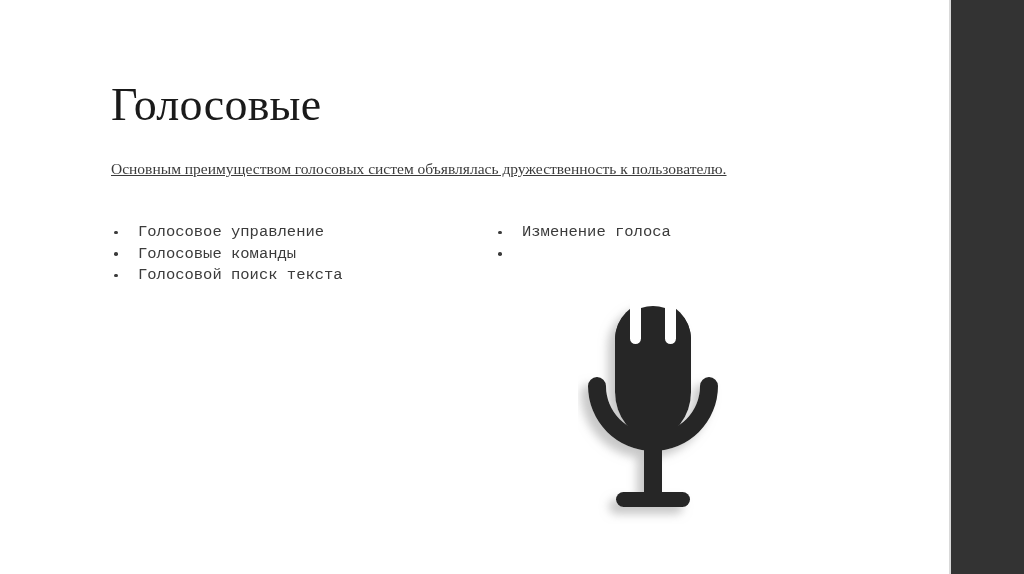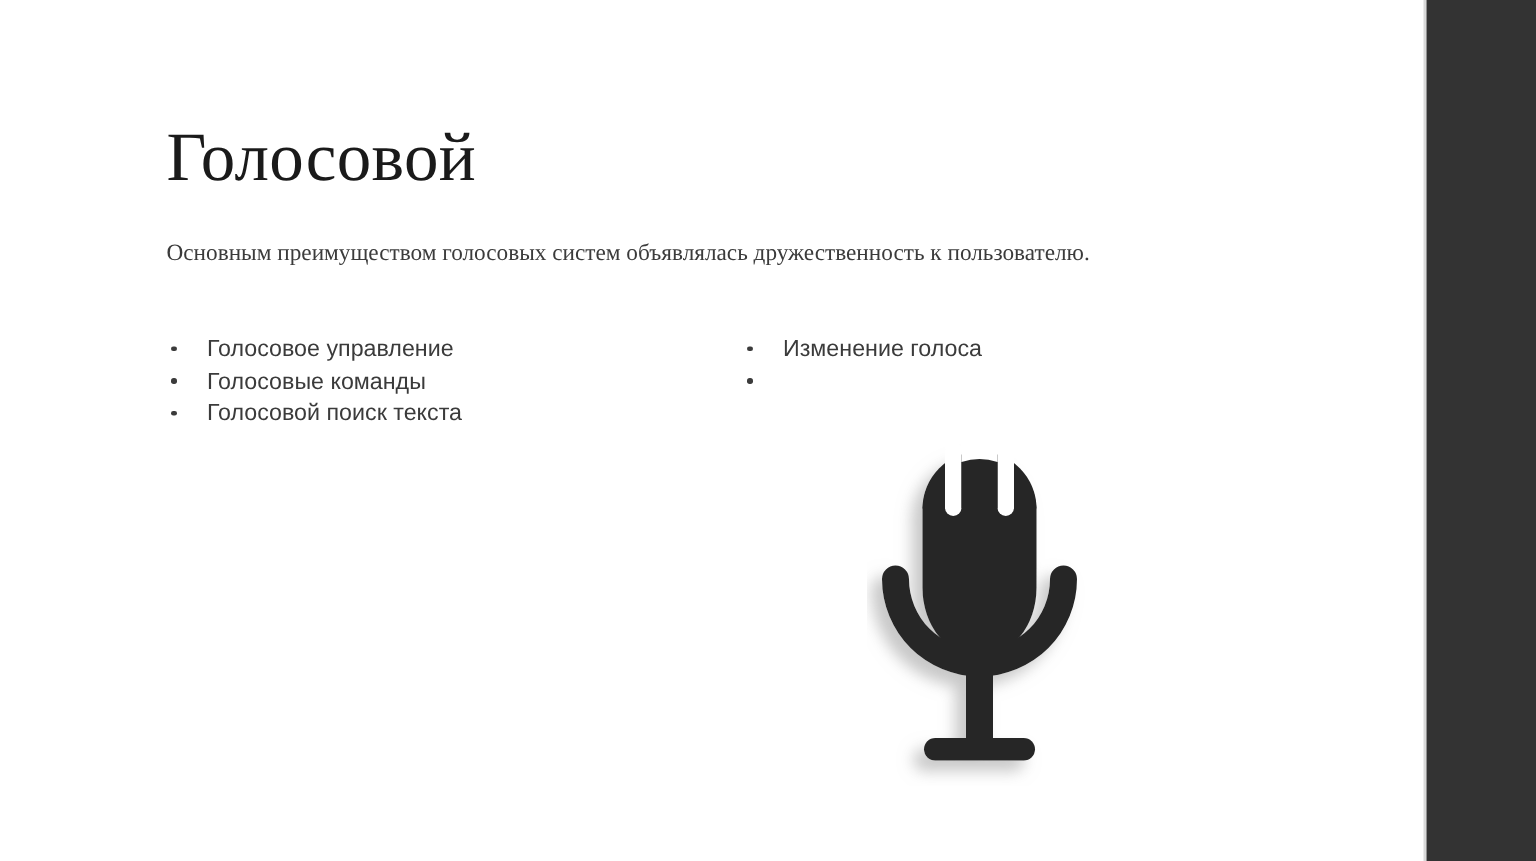--- a/index.html
+++ b/index.html
@@ -57,29 +57,30 @@
   .subtitle {
     position: absolute;
     left: 111px;
     top: 158px;
     width: 730px;
     margin: 0;
     font-family: "Liberation Serif", "DejaVu Serif", serif;
     font-size: 15.5px;
     line-height: 21px;
     color: #3b3b3b;
+    text-decoration: underline;
   }
 
   
   .bullets {
     position: absolute;
     margin: 0;
     padding: 0;
     list-style: none;
-    font-family: Liberation Sans, sans-serif;
+    font-family: Liberation Mono, monospace;
     font-size: 15.5px;
     line-height: 21.5px;
     color: #3b3b3b;
   }
   .bullets.col-left  { left: 113px; top: 222px; width: 340px; }
   .bullets.col-right { left: 497px; top: 222px; width: 340px; }
 
   .bullets li {
     position: relative;
     padding-left: 25px;
@@ -110,21 +111,21 @@
   }
 </style>
 </head>
 <body>
 
 <div class="slide">
 
   <div class="right-band-edge"></div>
   <div class="right-band"></div>
 
-  <h1 class="slide-title">Голосовой</h1>
+  <h1 class="slide-title">Голосовые</h1>
 
   <p class="subtitle">Основным преимуществом голосовых систем объявлялась дружественность к пользователю.</p>
 
   <ul class="bullets col-left">
     <li>
       <span class="bullet-dot"></span>
       <span>Голосовое управление</span>
     </li>
     <li>
       <span class="bullet-dot"></span>

